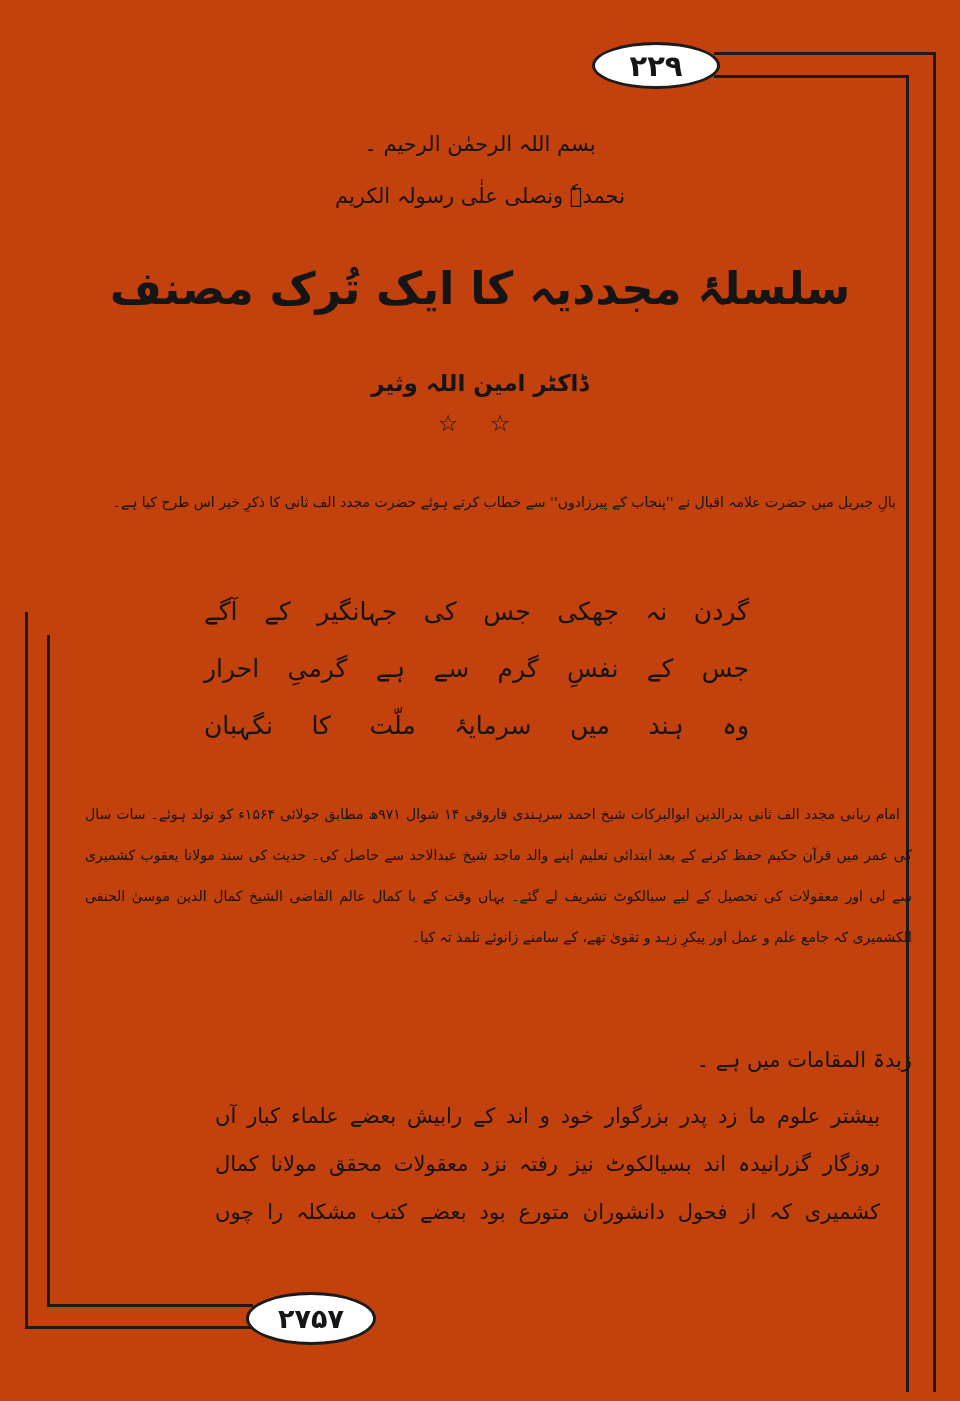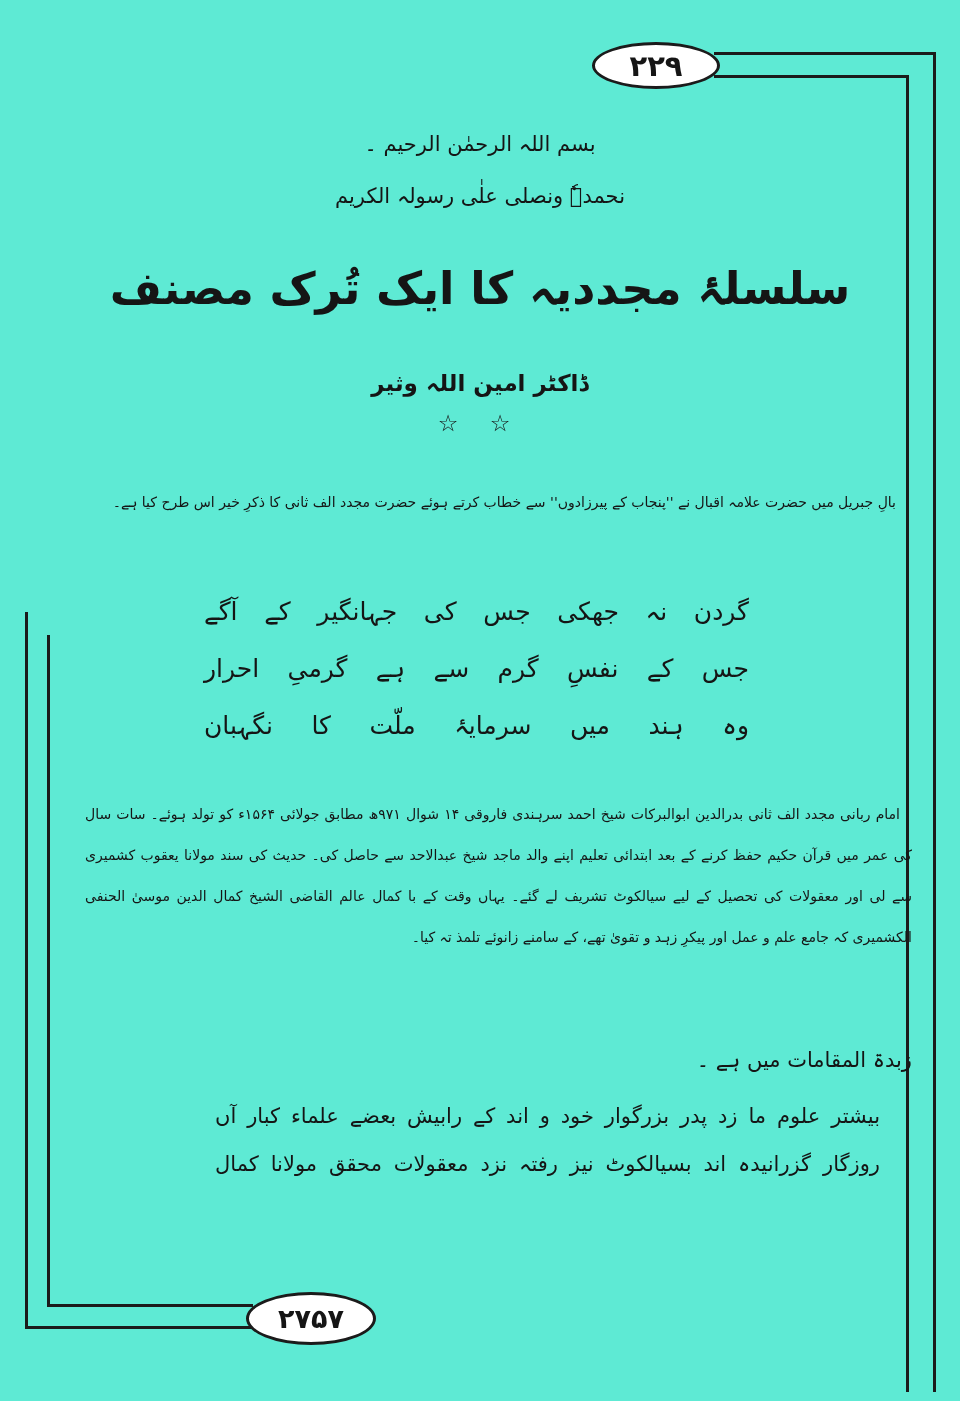--- a/index.html
+++ b/index.html
@@ -1,21 +1,21 @@
 <!DOCTYPE html>
 <html lang="ur" dir="rtl"><head>
 <meta charset="utf-8">
 <style>
   * { margin: 0; padding: 0; box-sizing: border-box; }
   html, body { background: #ffffff; }
   .page {
     position: relative;
     width: 960px;
     height: 1401px;
-    background: #5eead4;
+    background: #c2410c;
     color: #151515;
     font-family: "DejaVu Sans", sans-serif;
     direction: rtl;
     overflow: hidden;
     margin: 0 auto;
   }
   .hline, .vline { position: absolute; background: #1b1b1b; }
   .oval {
     position: absolute;
     border: 3px solid #1b1b1b;
@@ -119,15 +119,16 @@
     <div class="poem-line">وہ ہند میں سرمایۂ ملّت کا نگہبان</div>
   </div>
 
   <div class="para para2">امام ربانی مجدد الف ثانی بدرالدین ابوالبرکات شیخ احمد سرہندی فاروقی ۱۴ شوال ۹۷۱ھ مطابق جولائی ۱۵۶۴ء کو تولد ہوئے۔ سات سال کی عمر میں قرآن حکیم حفظ کرنے کے بعد ابتدائی تعلیم اپنے والد ماجد شیخ عبدالاحد سے حاصل کی۔ حدیث کی سند مولانا یعقوب کشمیری سے لی اور معقولات کی تحصیل کے لیے سیالکوٹ تشریف لے گئے۔ یہاں وقت کے با کمال عالم القاضی الشیخ کمال الدین موسیٰ الحنفی الکشمیری کہ جامع علم و عمل اور پیکرِ زہد و تقویٰ تھے، کے سامنے زانوئے تلمذ تہ کیا۔</div>
 
   <div class="heading2">زبدۃ المقامات میں ہے ۔</div>
 
   <div class="persian">
     <div class="persian-line">بیشتر علوم ما زد پدر بزرگوار خود و اند کے رابیش بعضے علماء کبار آں</div>
     <div class="persian-line">روزگار گزرانیدہ اند بسیالکوٹ نیز رفتہ نزد معقولات محقق مولانا کمال</div>
+    <div class="persian-line">کشمیری کہ از فحول دانشوران متورع بود بعضے کتب مشکلہ را چوں</div>
   </div>
 
 </div>
 
 </body></html>

